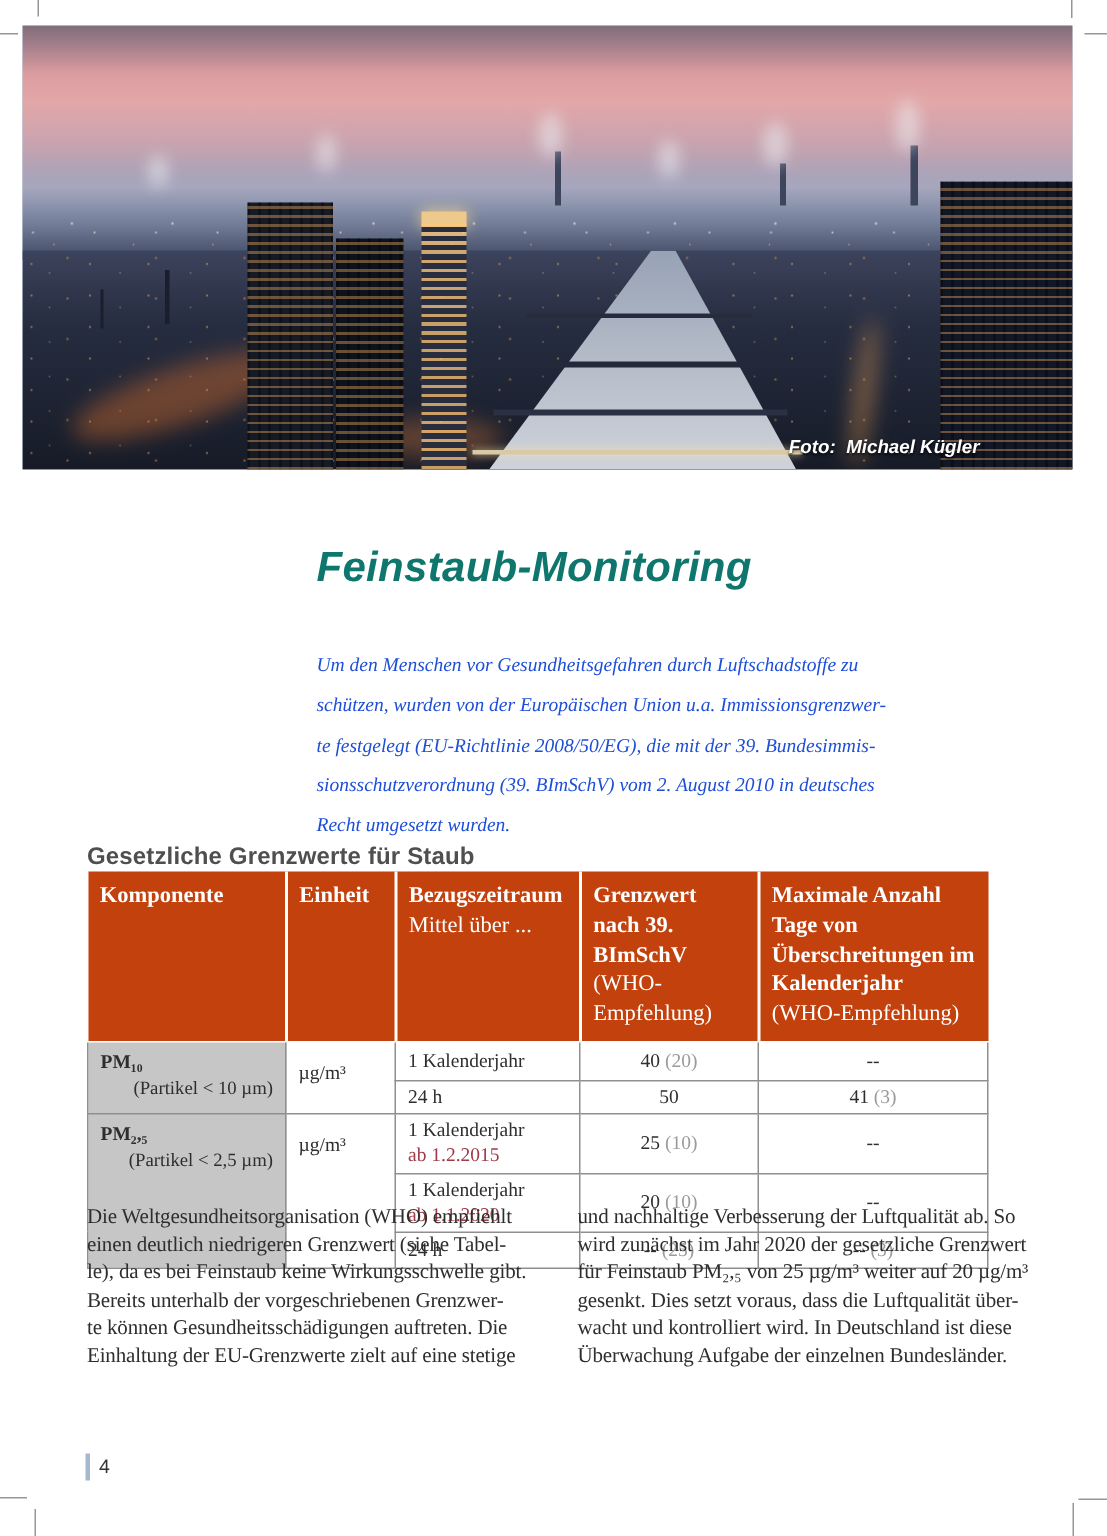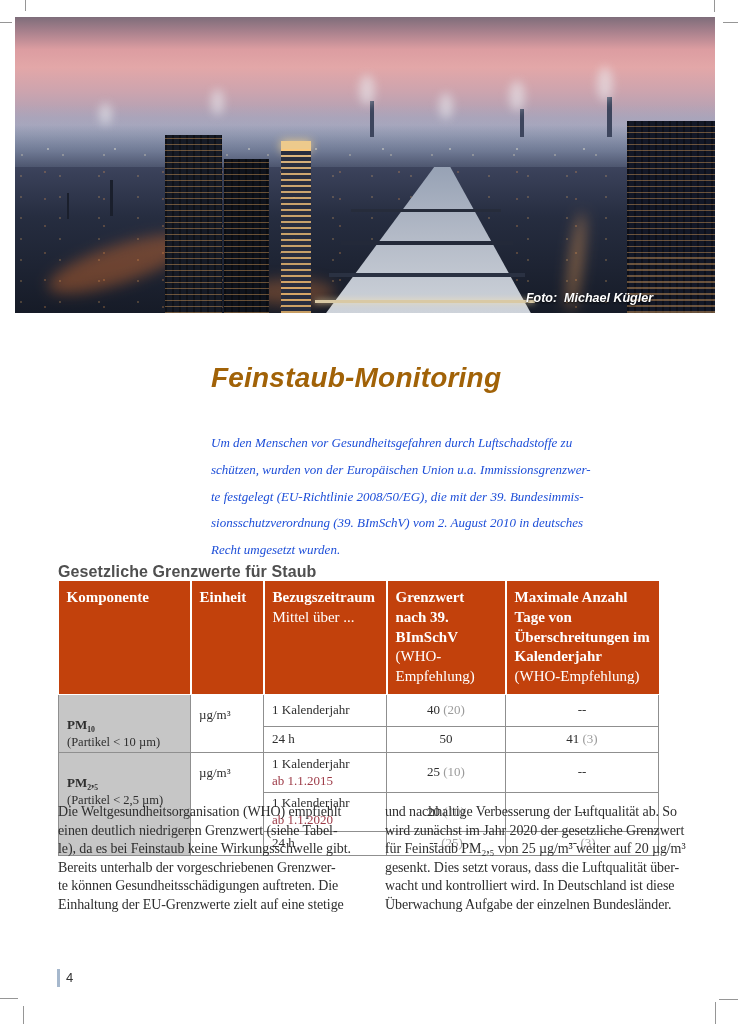--- a/index.html
+++ b/index.html
@@ -61,21 +61,21 @@
     position:absolute; right:62px; bottom:8px; color:#ffffff;
     font-family:"Liberation Sans","DejaVu Sans",sans-serif;
     font-style:italic; font-weight:bold; font-size:12.5px;
     text-shadow:0 1px 2px rgba(0,0,0,.8); white-space:pre;
   }
 
   
   .title {
     position:absolute; left:211px; top:362px;
     font-family:"Liberation Sans","DejaVu Sans",sans-serif;
-    font-style:italic; font-size:28px; color:#a16207; letter-spacing:.2px;
+    font-style:italic; font-size:28px; color:#0f766e; letter-spacing:.2px;
   }
   .intro {
     position:absolute; left:211px; top:430px; width:470px;
     font-style:italic; font-size:13px; line-height:26.8px; color:#1d4ed8;
     white-space:pre-line;
   }
 
   
   .tbl-caption {
     position:absolute; left:58px; top:563px;
@@ -88,23 +88,23 @@
     font-size:13px; color:#2e2e2e;
   }
   .grenzwerte th {
     background:#c2410c; color:#ffffff; text-align:left; vertical-align:top;
     font-size:15px; line-height:1.32; padding:7px 8px; font-weight:bold;
     border-right:2px solid #ffffff; border-bottom:1px solid #ffffff;
   }
   .grenzwerte th:last-child { border-right:none; }
   .grenzwerte th .sub { display:block; font-weight:normal; }
   .grenzwerte td { border:1px solid #8f8f8f; padding:2px 8px; vertical-align:middle; line-height:1.3; }
-  .grenzwerte td.comp { background:#c6c6c6; vertical-align:top; padding-top:22px; }
+  .grenzwerte td.comp { background:#c6c6c6; vertical-align:top; padding-top:5px; }
   .grenzwerte td.comp .pm { font-weight:bold; display:block; }
-  .grenzwerte td.comp .detail { display:block; font-size:12.5px; }
+  .grenzwerte td.comp .detail { display:block; font-size:12.5px;text-align:right; }
   .grenzwerte td.unit { vertical-align:top; padding-top:12px; }
   .grenzwerte td.num { text-align:center; }
   .grenzwerte .who { color:#9b9b9b; }
   .grenzwerte .note { display:block; color:#9d3a47; }
   .grenzwerte tr.r1 { height:26px; } .grenzwerte tr.r2 { height:21px; }
   .grenzwerte tr.r3 { height:40px; } .grenzwerte tr.r4 { height:36px; }
   .grenzwerte tr.r5 { height:24px; }
 
   
   .bodycol {
@@ -222,21 +222,21 @@
         <td><span>24 h</span></td>
         <td class="num"><span>50</span> <span class="who"></span></td>
         <td class="num"><span>41</span> <span class="who">(3)</span></td>
       </tr>
       <tr class="r3">
         <td class="comp" rowspan="3">
           <span class="pm">PM₂,₅</span>
           <span class="detail">(Partikel &lt; 2,5 µm)</span>
         </td>
         <td class="unit" rowspan="3">µg/m³</td>
-        <td><span>1 Kalenderjahr</span><span class="note">ab 1.1.2015</span></td>
+        <td><span>1 Kalenderjahr</span><span class="note">ab 1.2.2015</span></td>
         <td class="num"><span>25</span> <span class="who">(10)</span></td>
         <td class="num"><span>--</span> <span class="who"></span></td>
       </tr>
       <tr class="r4">
         <td><span>1 Kalenderjahr</span><span class="note">ab 1.1.2020</span></td>
         <td class="num"><span>20</span> <span class="who">(10)</span></td>
         <td class="num"><span>--</span> <span class="who"></span></td>
       </tr>
       <tr class="r5">
         <td><span>24 h</span></td>

